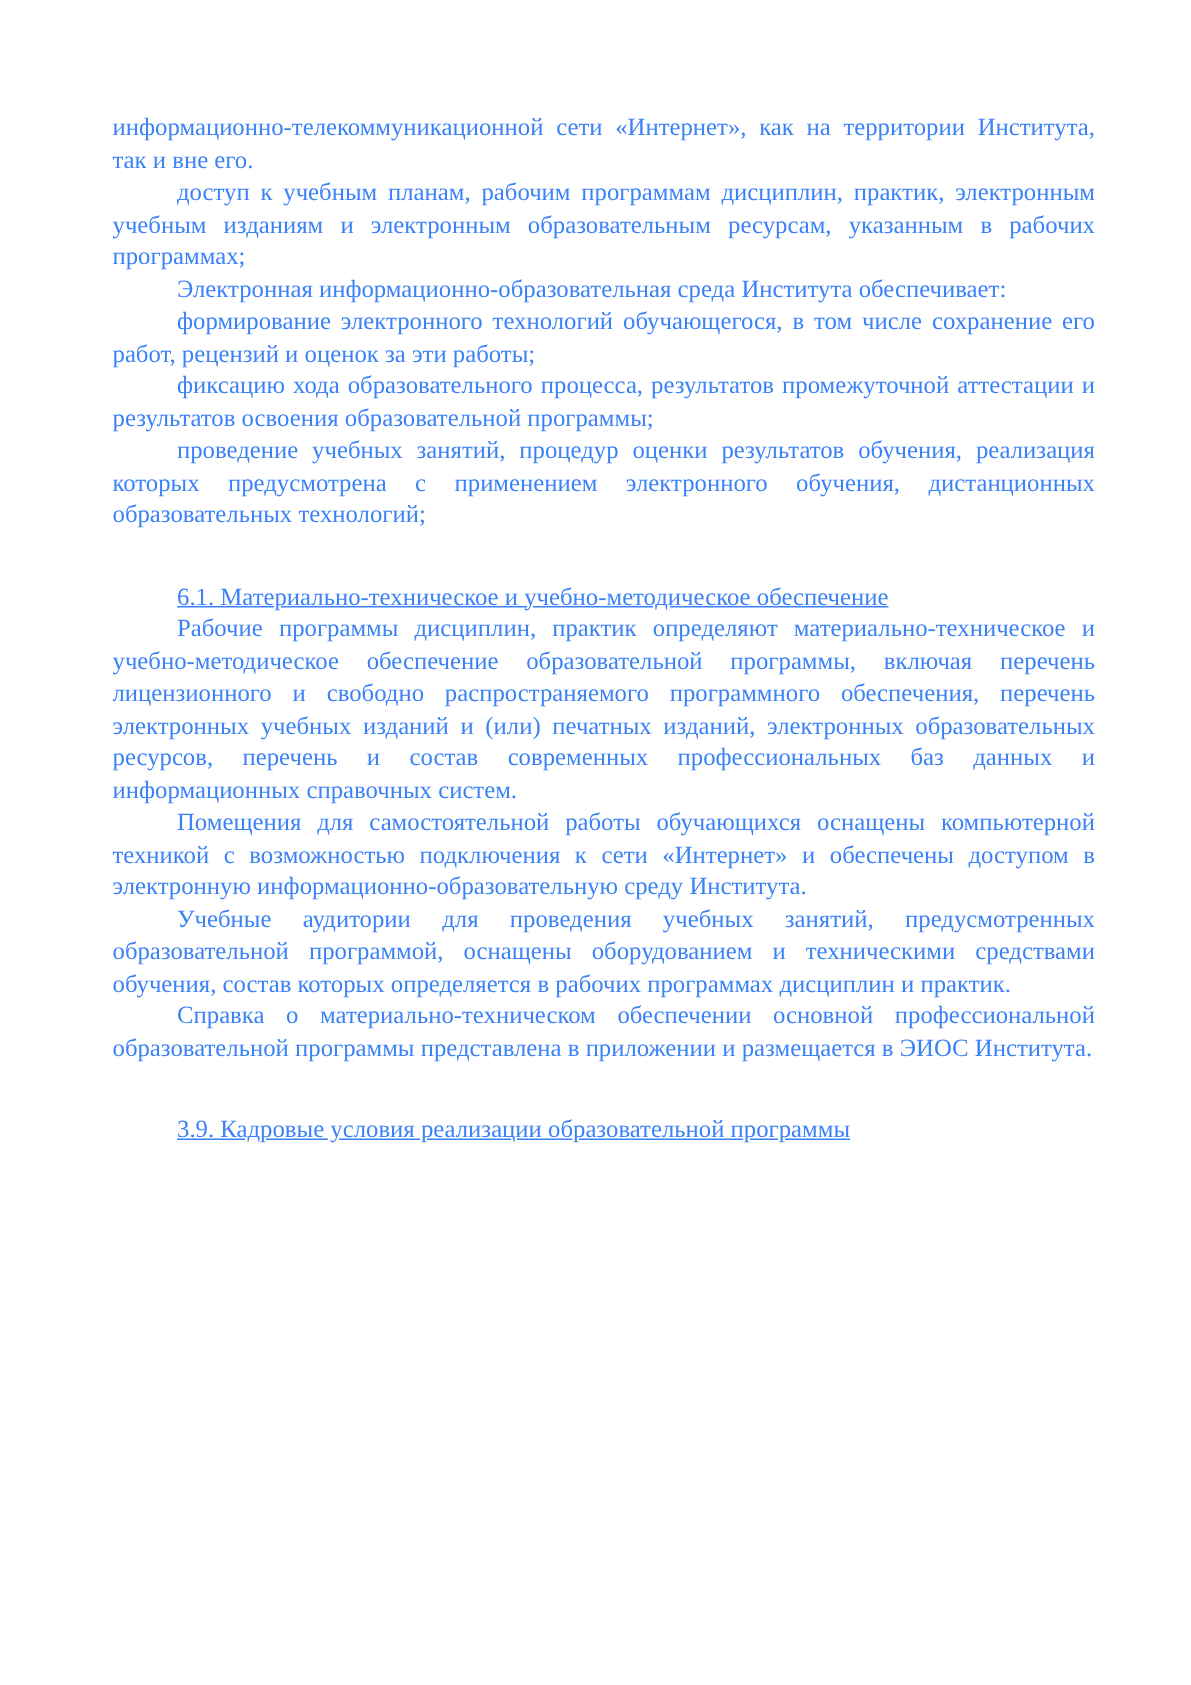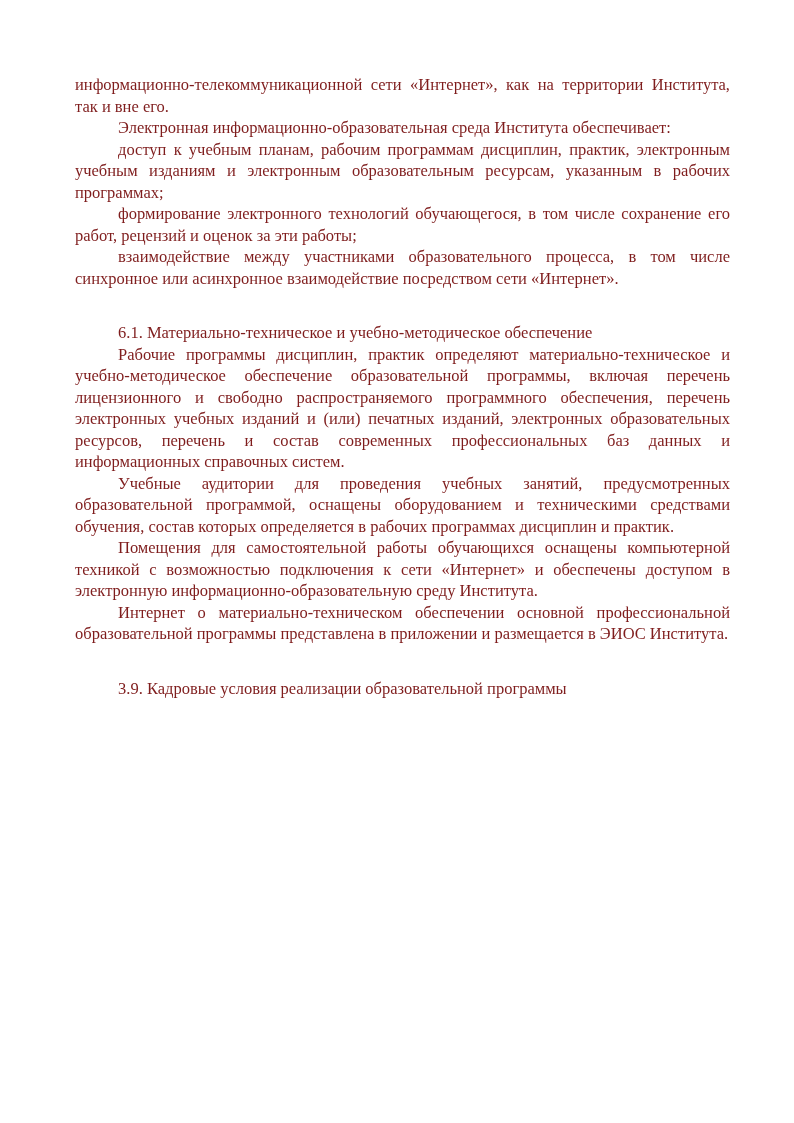--- a/index.html
+++ b/index.html
@@ -5,56 +5,58 @@
   html, body {
     margin: 0;
     padding: 0;
     background: #ffffff;
   }
   .page {
     position: relative;
     width: 794px;
     height: 1123px;
     background: #ffffff;
-    color: #7f1d1d;
+    color: #3b82f6;
     font-family: "Liberation Serif", "DejaVu Serif", serif;
     font-size: 16.5px;
     line-height: 21.5px;
     box-sizing: border-box;
     padding: 74px 64px 0 75px;
     overflow: hidden;
   }
   .doc p {
     margin: 0;
     text-align: justify;
     text-indent: 43px;
   }
   .doc p.no-indent {
     text-indent: 0;
   }
   .doc p.heading {
     margin-top: 33px;
     text-align: left;
     text-indent: 43px;
     font-weight: normal;
+    text-decoration: underline;
   }
   .doc p.justify-last {
     text-align-last: justify;
   }
 </style>
 </head>
 <body>
 
 <div class="page">
   <div class="doc">
       <p class="no-indent">информационно-телекоммуникационной сети «Интернет», как на территории Института, так и вне его.</p>
+      <p>доступ к учебным планам, рабочим программам дисциплин, практик, электронным учебным изданиям и электронным образовательным ресурсам, указанным в рабочих программах;</p>
       <p>Электронная информационно-образовательная среда Института обеспечивает:</p>
-      <p>доступ к учебным планам, рабочим программам дисциплин, практик, электронным учебным изданиям и электронным образовательным ресурсам, указанным в рабочих программах;</p>
       <p>формирование электронного технологий обучающегося, в том числе сохранение его работ, рецензий и оценок за эти работы;</p>
-      <p>взаимодействие между участниками образовательного процесса, в том числе синхронное или асинхронное взаимодействие посредством сети «Интернет».</p>
+      <p>фиксацию хода образовательного процесса, результатов промежуточной аттестации и результатов освоения образовательной программы;</p>
+      <p>проведение учебных занятий, процедур оценки результатов обучения, реализация которых предусмотрена с применением электронного обучения, дистанционных образовательных технологий;</p>
       <p class="heading">6.1. Материально-техническое и учебно-методическое обеспечение</p>
       <p>Рабочие программы дисциплин, практик определяют материально-техническое и учебно-методическое обеспечение образовательной программы, включая перечень лицензионного и свободно распространяемого программного обеспечения, перечень электронных учебных изданий и (или) печатных изданий, электронных образовательных ресурсов, перечень и состав современных профессиональных баз данных и информационных справочных систем.</p>
+      <p>Помещения для самостоятельной работы обучающихся оснащены компьютерной техникой с возможностью подключения к сети «Интернет» и обеспечены доступом в электронную информационно-образовательную среду Института.</p>
       <p>Учебные аудитории для проведения учебных занятий, предусмотренных образовательной программой, оснащены оборудованием и техническими средствами обучения, состав которых определяется в рабочих программах дисциплин и практик.</p>
-      <p>Помещения для самостоятельной работы обучающихся оснащены компьютерной техникой с возможностью подключения к сети «Интернет» и обеспечены доступом в электронную информационно-образовательную среду Института.</p>
-      <p>Интернет о материально-техническом обеспечении основной профессиональной образовательной программы представлена в приложении и размещается в ЭИОС Института.</p>
+      <p>Справка о материально-техническом обеспечении основной профессиональной образовательной программы представлена в приложении и размещается в ЭИОС Института.</p>
       <p class="heading">3.9. Кадровые условия реализации образовательной программы</p>
     </div>
 </div>
 
 </body></html>

